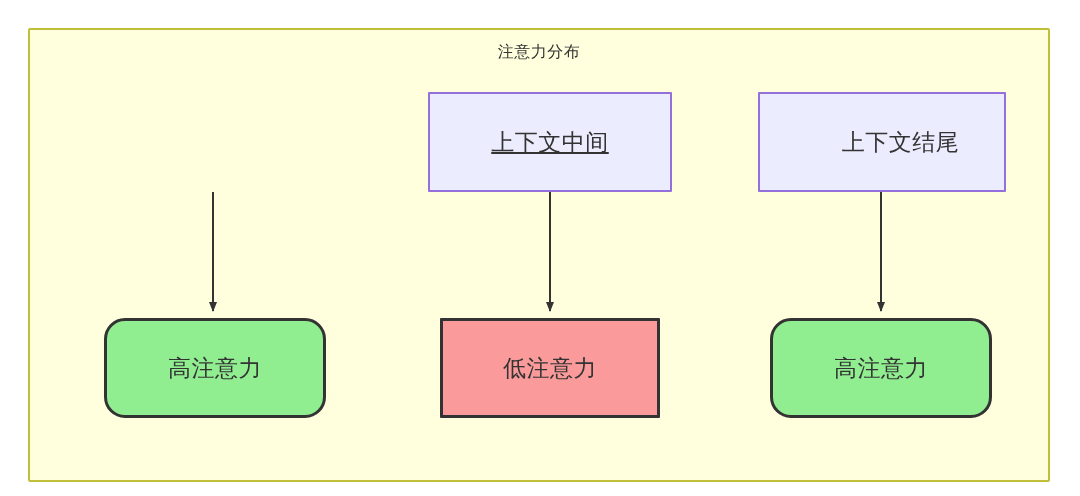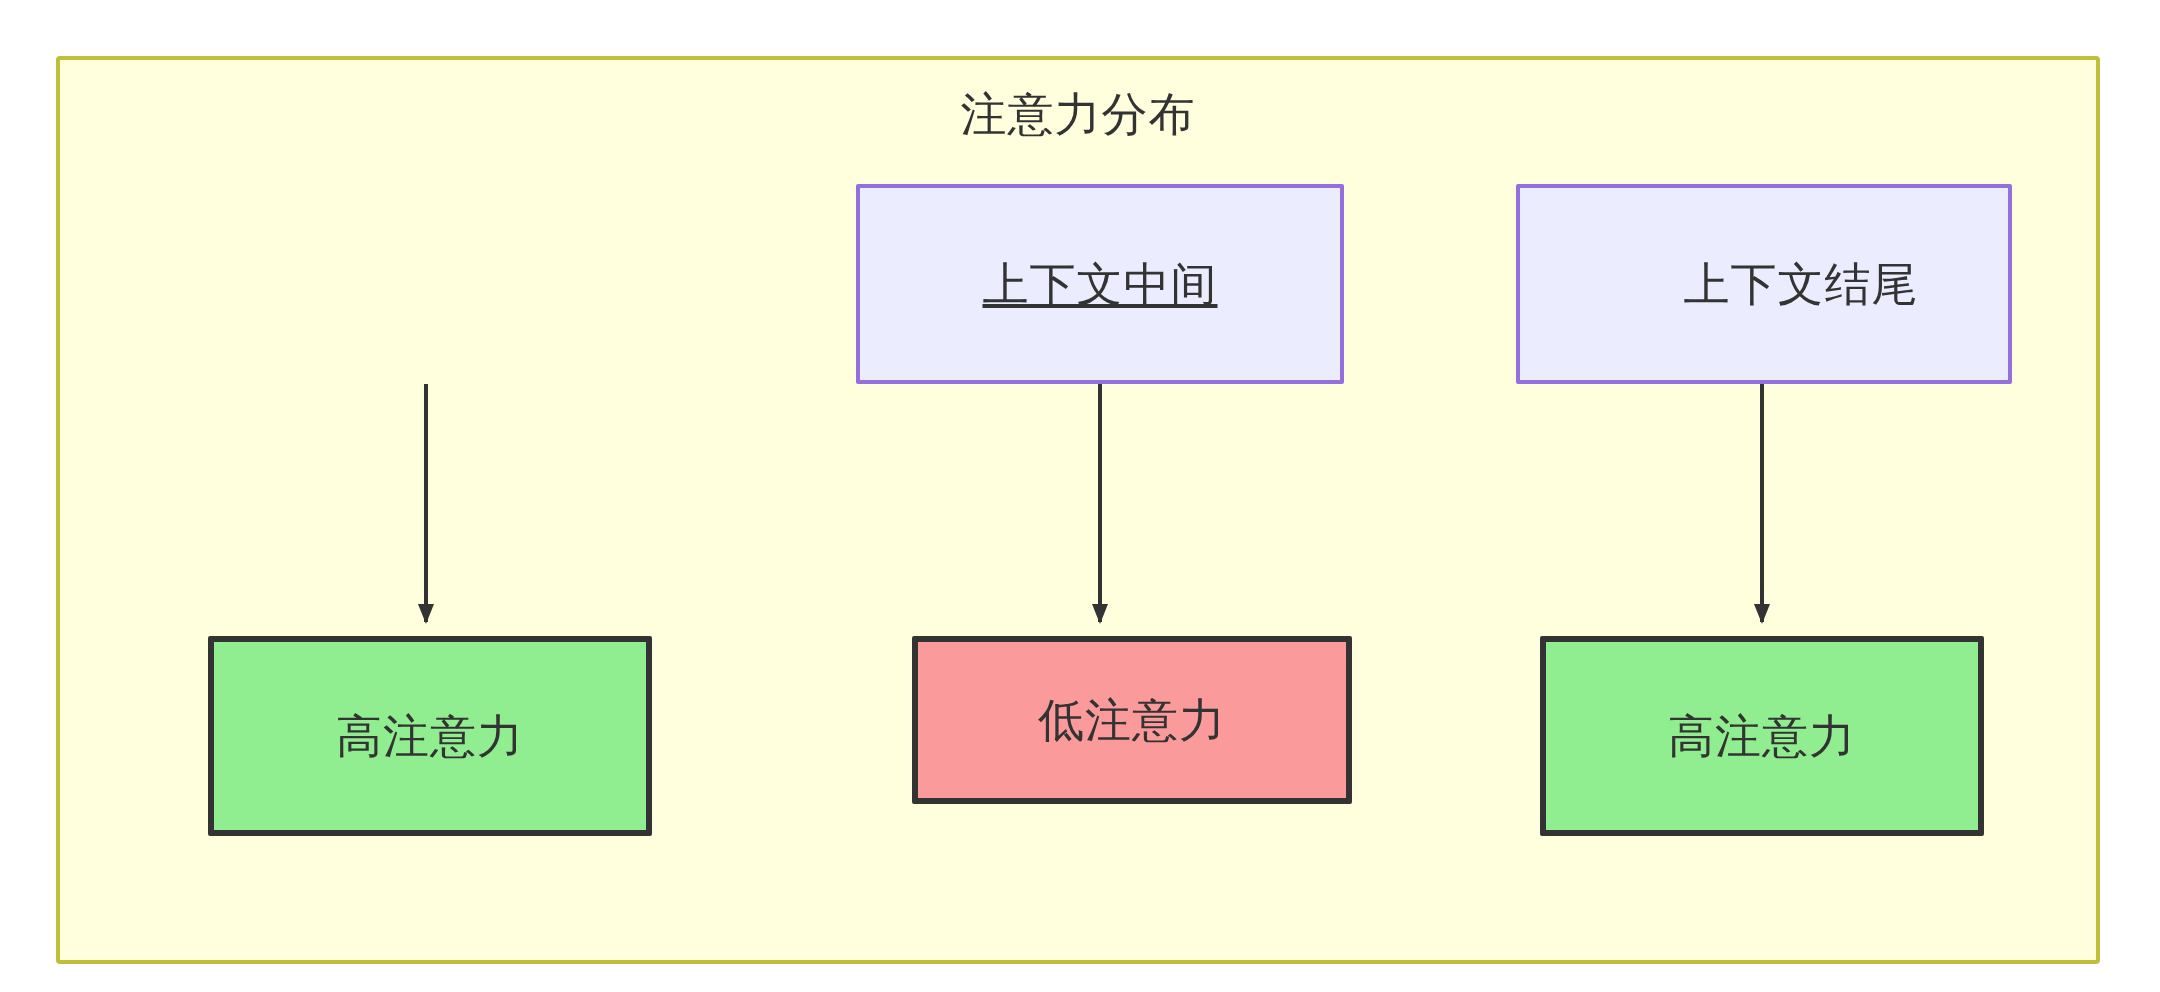--- a/index.html
+++ b/index.html
@@ -33,21 +33,21 @@
     border: 2px solid #bfbf39;
     border-radius: 2px;
   }
 
   .subgraph-title {
     position: absolute;
     left: 0;
     top: 12px;
     width: 100%;
     text-align: center;
-    font-size: 23px;
+    font-size: 16px;
     color: #333333;
     letter-spacing: 0.5px;
     white-space: nowrap;
   }
 
   
   .node {
     position: absolute;
     box-sizing: border-box;
     display: flex;
@@ -63,31 +63,31 @@
     background: #ececff;
     border: 2px solid #9370db;
     border-radius: 1px;
   }
 
   .node.attn {
     border: 3px solid #333333;
     border-radius: 1px;
   }
 
-  .node.attn.high { background: #90ee90; }
+  .node.attn.high { background: #90ee90; border-radius: 21px; }
   .node.attn.low  { background: #fa9a9a; }
 
   
   #ctx-start  { left: 88px;  top: 92px; width: 248px; height: 100px; }
   #ctx-middle { left: 428px; top: 92px; width: 244px; height: 100px; text-decoration: underline; }
   #ctx-end    { left: 758px; top: 92px; width: 248px; height: 100px; padding-left: 37px; }
 
   
   #attn-start  { left: 104px; top: 318px; width: 222px; height: 100px; }
-  #attn-middle { left: 456px; top: 318px; width: 220px; height: 84px; }
+  #attn-middle { left: 440px; top: 318px; width: 220px; height: 100px; }
   #attn-end    { left: 770px; top: 318px; width: 222px; height: 100px; }
 
   
   .edges {
     position: absolute;
     left: 0;
     top: 0;
     width: 1080px;
     height: 496px;
     pointer-events: none;

